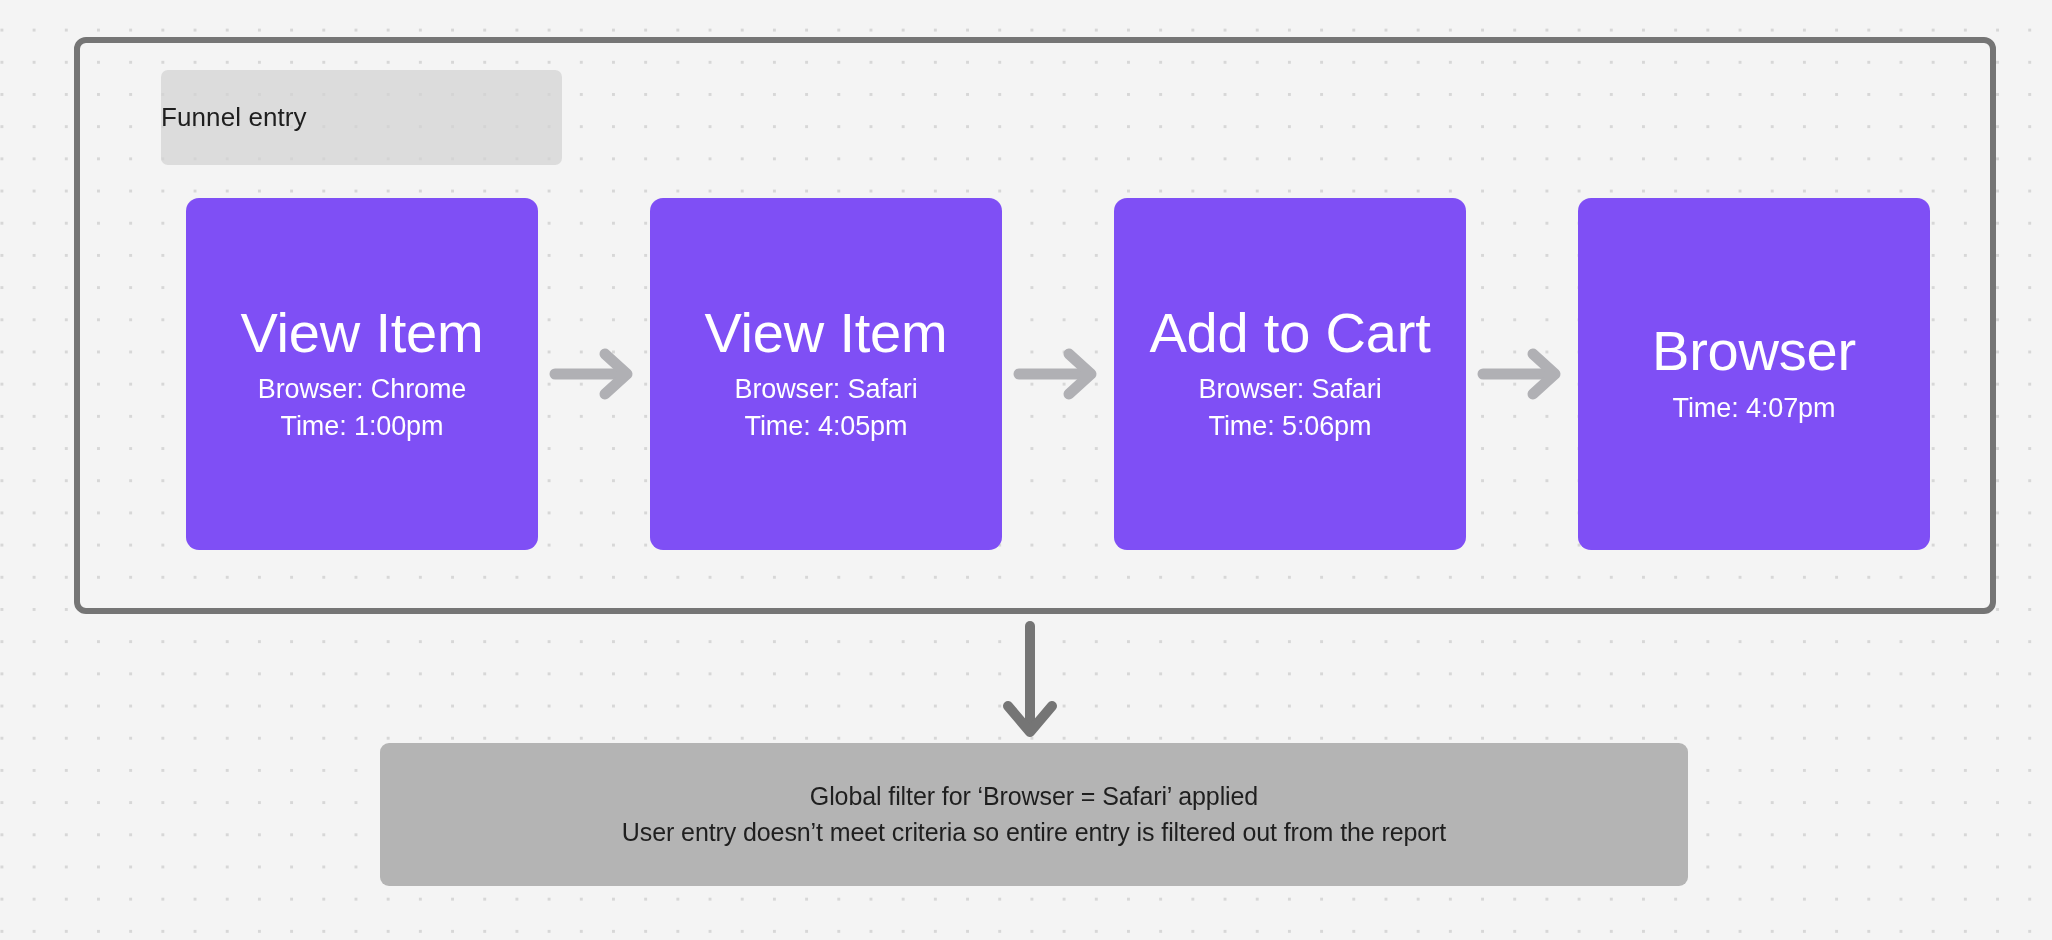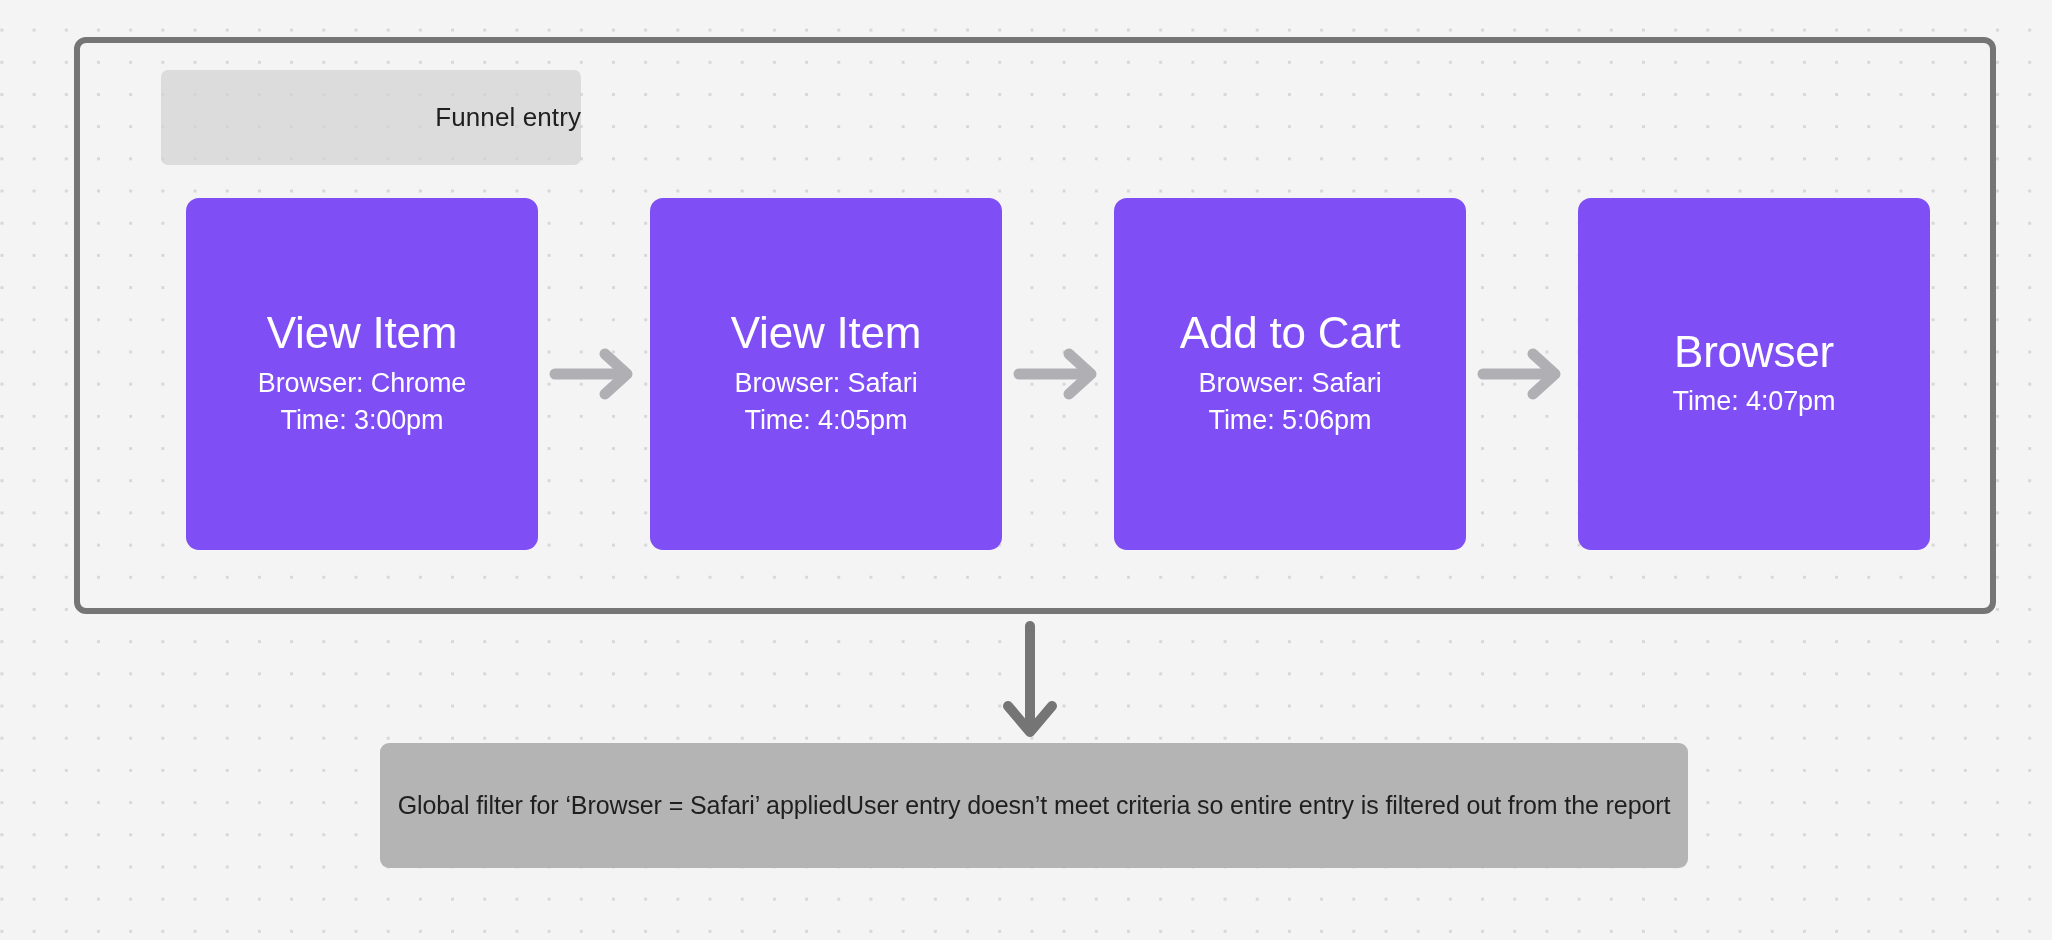--- a/index.html
+++ b/index.html
@@ -41,22 +41,21 @@
   #funnel-entry-label {
     position: absolute;
     left: 161px;
     top: 70px;
     width: 401px;
     height: 95px;
     border-radius: 7px;
     background: rgba(210,210,210,0.72);
     display: flex;
     align-items: center;
-    justify-content: flex-end;
-    padding-left: 19px;
+    justify-content: flex-start;
   }
   #funnel-entry-label .chip-text {
     font-size: 26px;
     color: #1f1f1f;
     letter-spacing: .1px;
   }
 
   
   #steps-row {
     position: absolute;
@@ -74,21 +73,21 @@
     background: #7f4ff5;
     border-radius: 13px;
     display: flex;
     flex-direction: column;
     align-items: center;
     justify-content: center;
     color: #ffffff;
     text-align: center;
   }
   .step-title {
-    font-size: 44px;
+    font-size: 56px;
     line-height: 1.08;
     margin-bottom: 8px;
     letter-spacing: -.2px;
   }
   .step-meta {
     font-size: 27px;
     line-height: 1.38;
     letter-spacing: -.1px;
   }
 
@@ -111,25 +110,25 @@
     height: 120px;
   }
   #down-arrow svg { display: block; }
 
   
   #filter-note {
     position: absolute;
     left: 380px;
     top: 743px;
     width: 1308px;
-    height: 125px;
+    height: 143px;
     border-radius: 9px;
     background: #b4b4b4;
     display: flex;
-    flex-direction: row;
+    flex-direction: column;
     align-items: center;
     justify-content: center;
     text-align: center;
   }
   #filter-note .note-line {
     font-size: 25px;
     line-height: 1.42;
     color: #1f1f1f;
     letter-spacing: -.1px;
   }
@@ -143,21 +142,21 @@
 
   <div id="funnel-entry-label">
     <span class="chip-text">Funnel entry</span>
   </div>
 
   <div id="steps-row">
 
     <div class="step-card">
       <div class="step-title">View Item</div>
       <div class="step-meta">Browser: Chrome</div>
-      <div class="step-meta">Time: 3:00pm</div>
+      <div class="step-meta">Time: 1:00pm</div>
     </div>
 
     <div class="step-arrow">
       <svg width="90" height="56" viewBox="0 0 90 56" aria-hidden="true">
         <g stroke="#b0b0b4" stroke-width="11" stroke-linecap="round" stroke-linejoin="round" fill="none">
           <line x1="6" y1="28" x2="74" y2="28"></line>
           <polyline points="56,8 78,28 56,48"></polyline>
         </g>
       </svg>
     </div>

